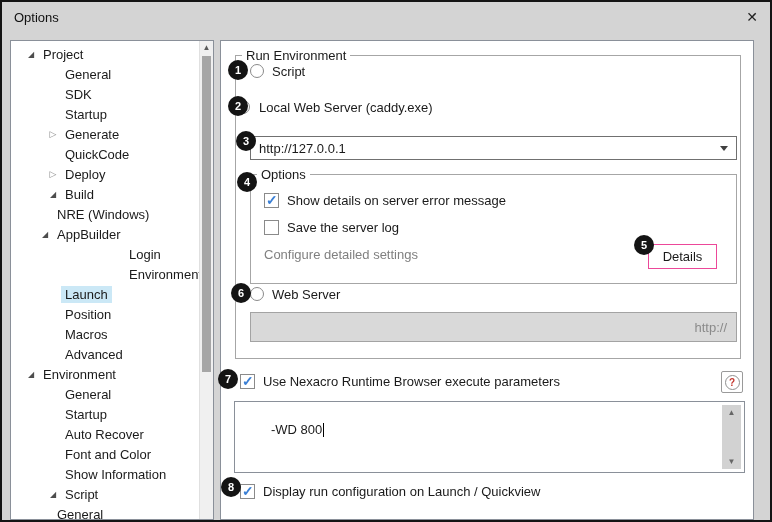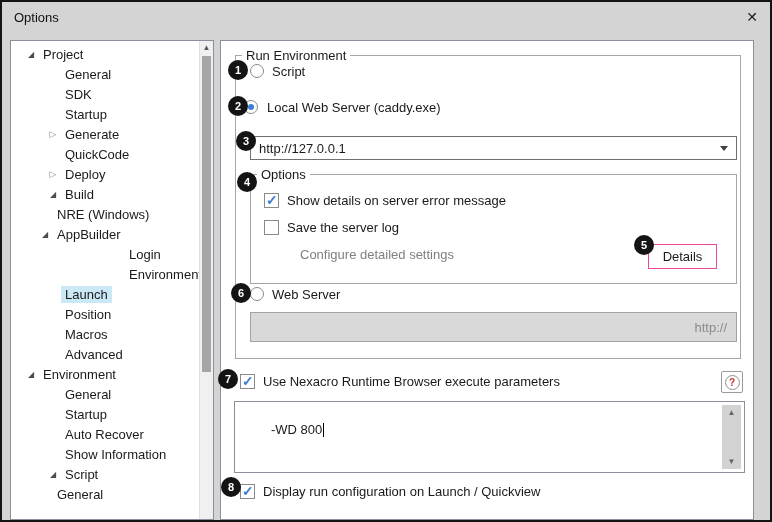--- a/index.html
+++ b/index.html
@@ -57,21 +57,21 @@
   .checkbox.on::after { content:"\2713"; position:absolute; left:1px; top:-2px;
                         font-size:14px; font-weight:bold; color:var(--accent); line-height:1.2; }
 
   .combo { position:absolute; left:14px; top:80px; width:487px; height:24px;
            border:1px solid #707070; background:#fff; display:flex; align-items:center;
            padding:0 8px; font-size:13px; color:#1a1a1a; }
   .combo .caret-down { margin-left:auto; width:0; height:0;
                        border-left:4px solid transparent; border-right:4px solid transparent;
                        border-top:5px solid #404040; }
 
-  .muted-text { position:absolute; font-size:13px; color:#808080;margin-left:36px; }
+  .muted-text { position:absolute; font-size:13px; color:#808080; }
 
   .btn { position:absolute; border:1px solid #ec4899; background:#fff; font-size:13px;
          color:#1a1a1a; display:flex; align-items:center; justify-content:center; cursor:pointer; }
   .btn-details { left:397px; top:69px; width:69px; height:25px; }
 
   .input-disabled { position:absolute; left:14px; top:256px; width:487px; height:30px;
                     background:#d9d9d9; border:1px solid #a3a3a3; display:flex; align-items:center;
                     padding:0 9px; font-size:13px; color:#8a8a8a;justify-content:flex-end; }
 
   .help-btn { position:absolute; left:500px; top:330px; width:22px; height:22px;
@@ -188,20 +188,24 @@
         <div class="tree-row lv2">
           <span class="arrow"></span>
           <span class="lbl">Startup</span>
         </div>
         <div class="tree-row lv2">
           <span class="arrow"></span>
           <span class="lbl">Auto Recover</span>
         </div>
         <div class="tree-row lv2">
           <span class="arrow"></span>
+          <span class="lbl">Font and Color</span>
+        </div>
+        <div class="tree-row lv2">
+          <span class="arrow"></span>
           <span class="lbl">Show Information</span>
         </div>
         <div class="tree-row lv2">
           <span class="arrow">◢</span>
           <span class="lbl">Script</span>
         </div>
         <div class="tree-row lv3">
           <span class="arrow"></span>
           <span class="lbl">General</span>
         </div>
@@ -215,21 +219,21 @@
   <div class="main-panel">
 
     <div class="groupbox gb-run">
       <span class="gb-label">Run Environment</span>
 
       <div class="ctl-row" style="left:14px; top:7px;">
         <span class="radio"></span>
         <span>Script</span>
       </div>
 
-      <div class="ctl-row" style="left:8px; top:43px;gap:9px;">
+      <div class="ctl-row" style="left:0; top:43px;gap:9px;">
         <span class="radio on"></span>
         <span>Local Web Server (caddy.exe)</span>
       </div>
 
       <div class="combo">
         <span>http://127.0.0.1</span>
         <span class="caret-down"></span>
       </div>
 
       <div class="groupbox gb-options">

